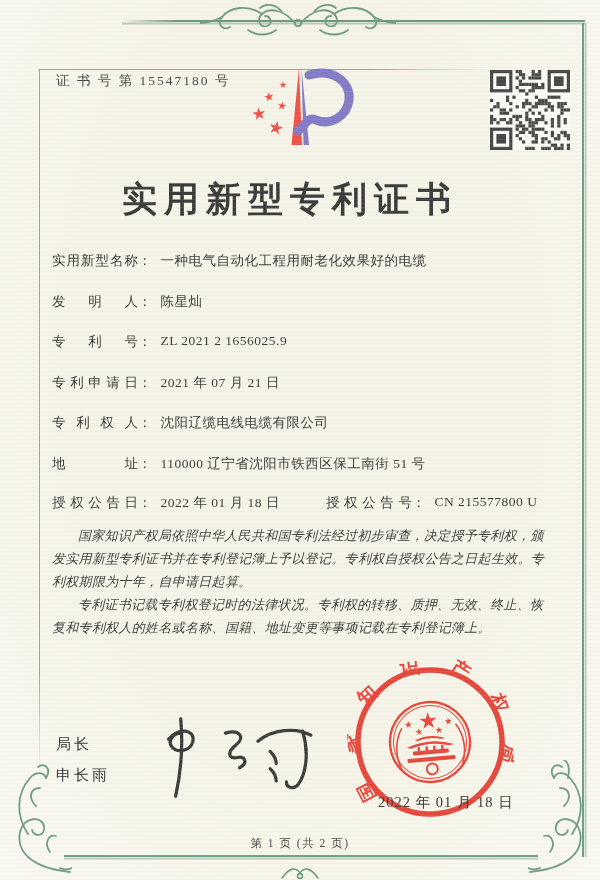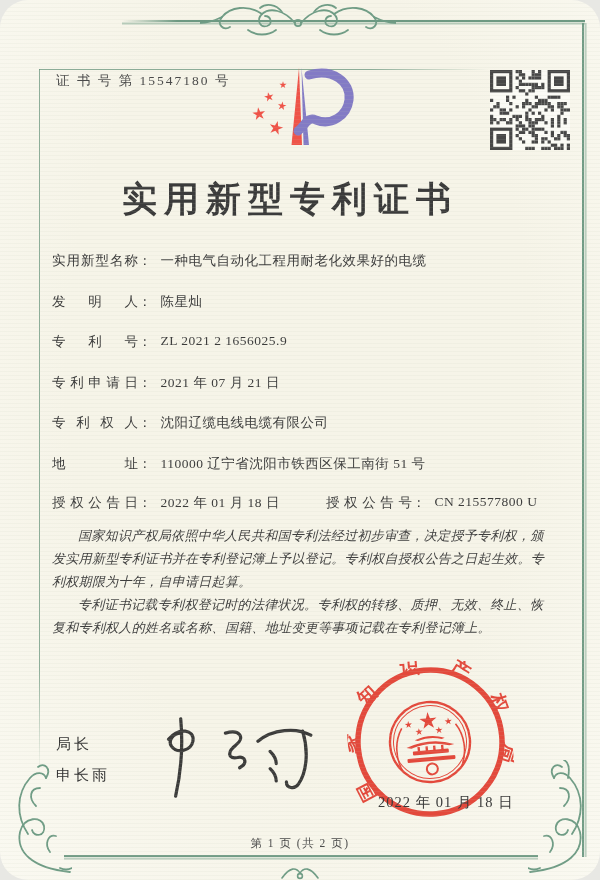--- a/index.html
+++ b/index.html
@@ -2,21 +2,20 @@
 <html><head>
 <meta charset="utf-8">
 <style>
   html,body{margin:0;padding:0;background:#e8e8e4;}
   .page{
     position:relative;width:600px;height:880px;overflow:hidden;
     background:
       radial-gradient(ellipse at 50% 42%, #f6f4e8 55%, #faf9f1 100%);
     font-family:"Liberation Serif","DejaVu Serif",serif;
     color:#3d3d3d;
-    border-radius:28px;
   }
   .page::after{ 
     content:"";position:absolute;inset:0;pointer-events:none;
     background:repeating-linear-gradient(0deg, rgba(190,198,178,.10) 0 1px, transparent 1px 4px);
   }
   
   .line-outer-top{position:absolute;left:122px;top:20px;width:463px;height:2px;
     background:linear-gradient(to right, rgba(95,143,119,0), rgba(95,143,119,.9) 55px, rgba(95,143,119,.9));
     box-shadow:0 2.5px 0 rgba(128,168,146,.55);}
   .line-right{position:absolute;left:582px;top:23px;width:1.6px;height:834px;

